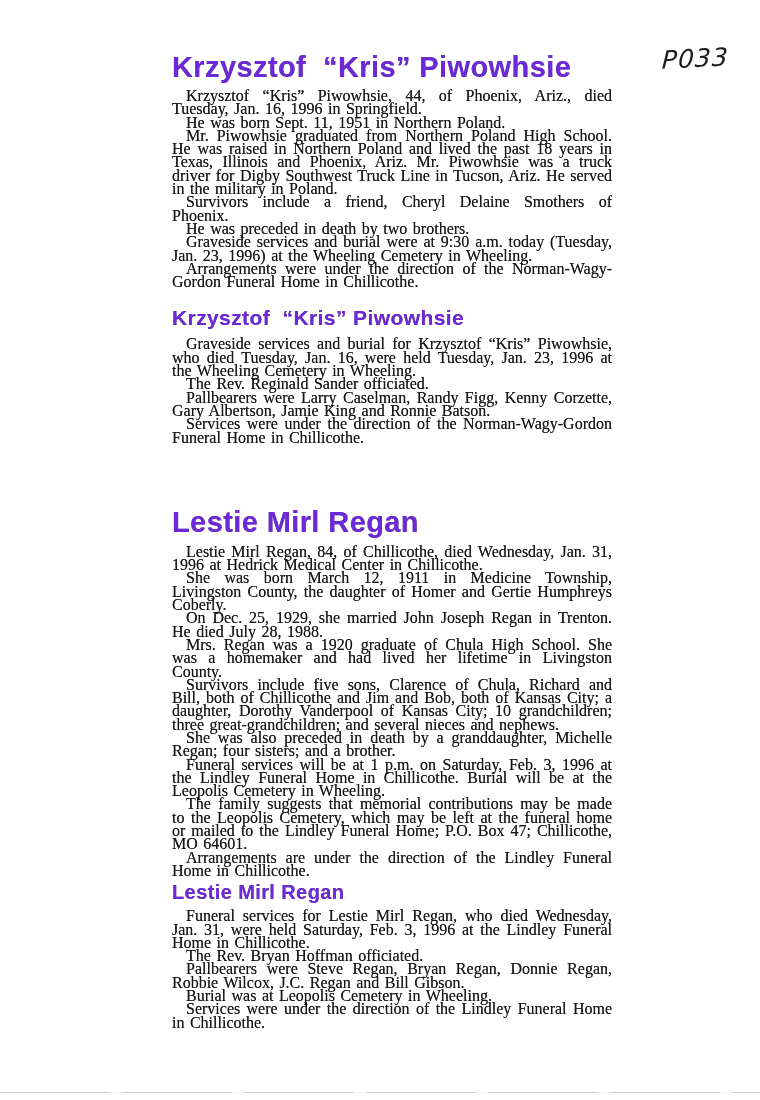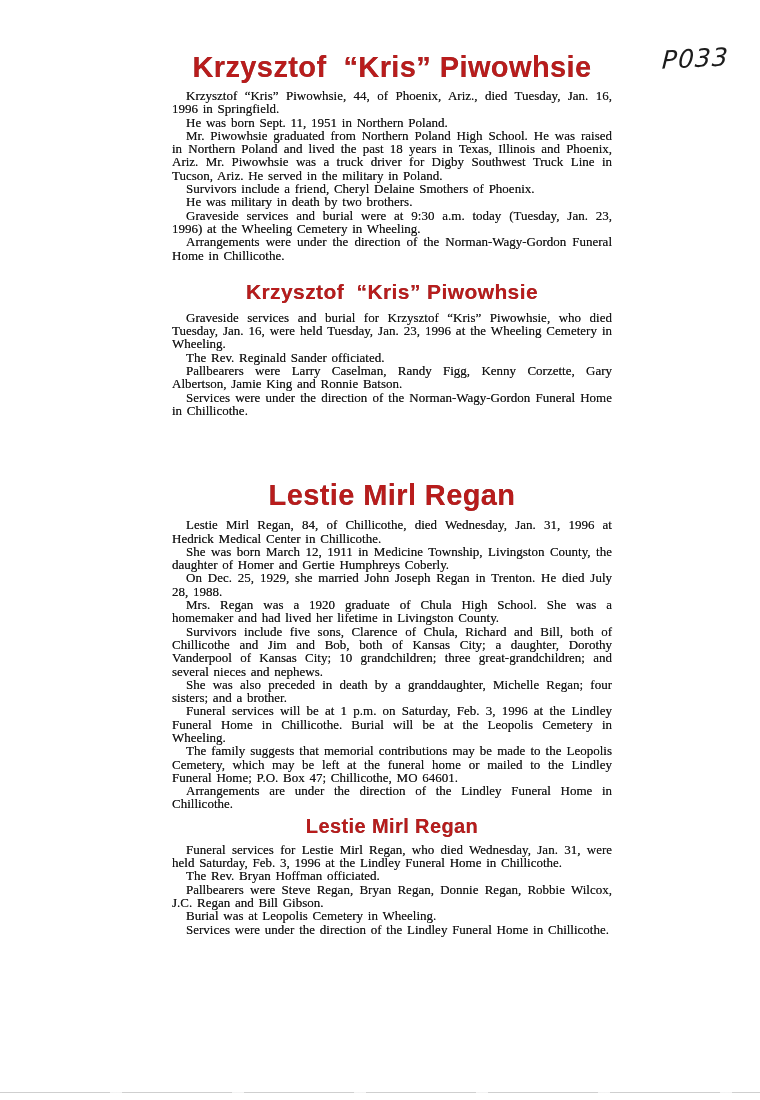--- a/index.html
+++ b/index.html
@@ -18,39 +18,39 @@
   }
   .column {
     position: absolute;
     left: 172px;
     top: 0;
     width: 440px;
   }
   .obit-title {
     font-family: "Liberation Sans", sans-serif;
     font-weight: bold;
-    text-align: center;
-    color: #b91c1c;
+    text-align: left;
+    color: #6d28d9;
     white-space: pre-wrap;
     margin: 0;
     letter-spacing: 0.4px;
     text-shadow: 0 0 0.6px rgba(0,0,0,0.55);
   }
   .title-large  { font-size: 29px; line-height: 34px; }
   .title-medium { font-size: 21px; line-height: 26px; }
   .title-small  { font-size: 20px; line-height: 24px; }
 
   .t1 { margin-top: 50px; margin-bottom: 5px; }
   .t2 { margin-top: 17px; margin-bottom: 6px; }
   .t3 { margin-top: 61px; margin-bottom: 6px; }
   .t4 { margin-top: 3px;  margin-bottom: 5px; }
 
   .obit-body p {
     margin: 0;
-    font-size: 13px;
+    font-size: 16px;
     line-height: 13.3px;
     text-align: justify;
     text-indent: 14px;
     word-spacing: 1.5px;
     text-shadow: 0 0 0.45px rgba(0,0,0,0.65);
   }
   .annotation {
     position: absolute;
     left: 662px;
     top: 44px;
@@ -83,21 +83,21 @@
 
   <div class="column">
 
     <section>
       <h1 class="obit-title title-large t1">Krzysztof  “Kris” Piwowhsie</h1>
       <div class="obit-body">
         <p>Krzysztof  “Kris” Piwowhsie, 44, of Phoenix, Ariz., died Tuesday, Jan. 16, 1996 in Springfield.</p>
         <p>He was born Sept. 11, 1951 in Northern Poland.</p>
         <p>Mr. Piwowhsie graduated from Northern Poland High School. He was raised in Northern Poland and lived the past 18 years in Texas, Illinois and Phoenix, Ariz. Mr. Piwowhsie was a truck driver for Digby Southwest Truck Line in Tucson, Ariz. He served in the military in Poland.</p>
         <p>Survivors include a friend, Cheryl Delaine Smothers of Phoenix.</p>
-        <p>He was military in death by two brothers.</p>
+        <p>He was preceded in death by two brothers.</p>
         <p>Graveside services and burial were at 9:30 a.m. today (Tuesday, Jan. 23, 1996) at the Wheeling Cemetery in Wheeling.</p>
         <p>Arrangements were under the direction of the Norman-Wagy-Gordon Funeral Home in Chillicothe.</p>
       </div>
     </section>
 
     <section>
       <h2 class="obit-title title-medium t2">Krzysztof  “Kris” Piwowhsie</h2>
       <div class="obit-body">
         <p>Graveside services and burial for Krzysztof  “Kris” Piwowhsie, who died Tuesday, Jan. 16, were held Tuesday, Jan. 23, 1996 at the Wheeling Cemetery in Wheeling.</p>
         <p>The Rev. Reginald Sander officiated.</p>

